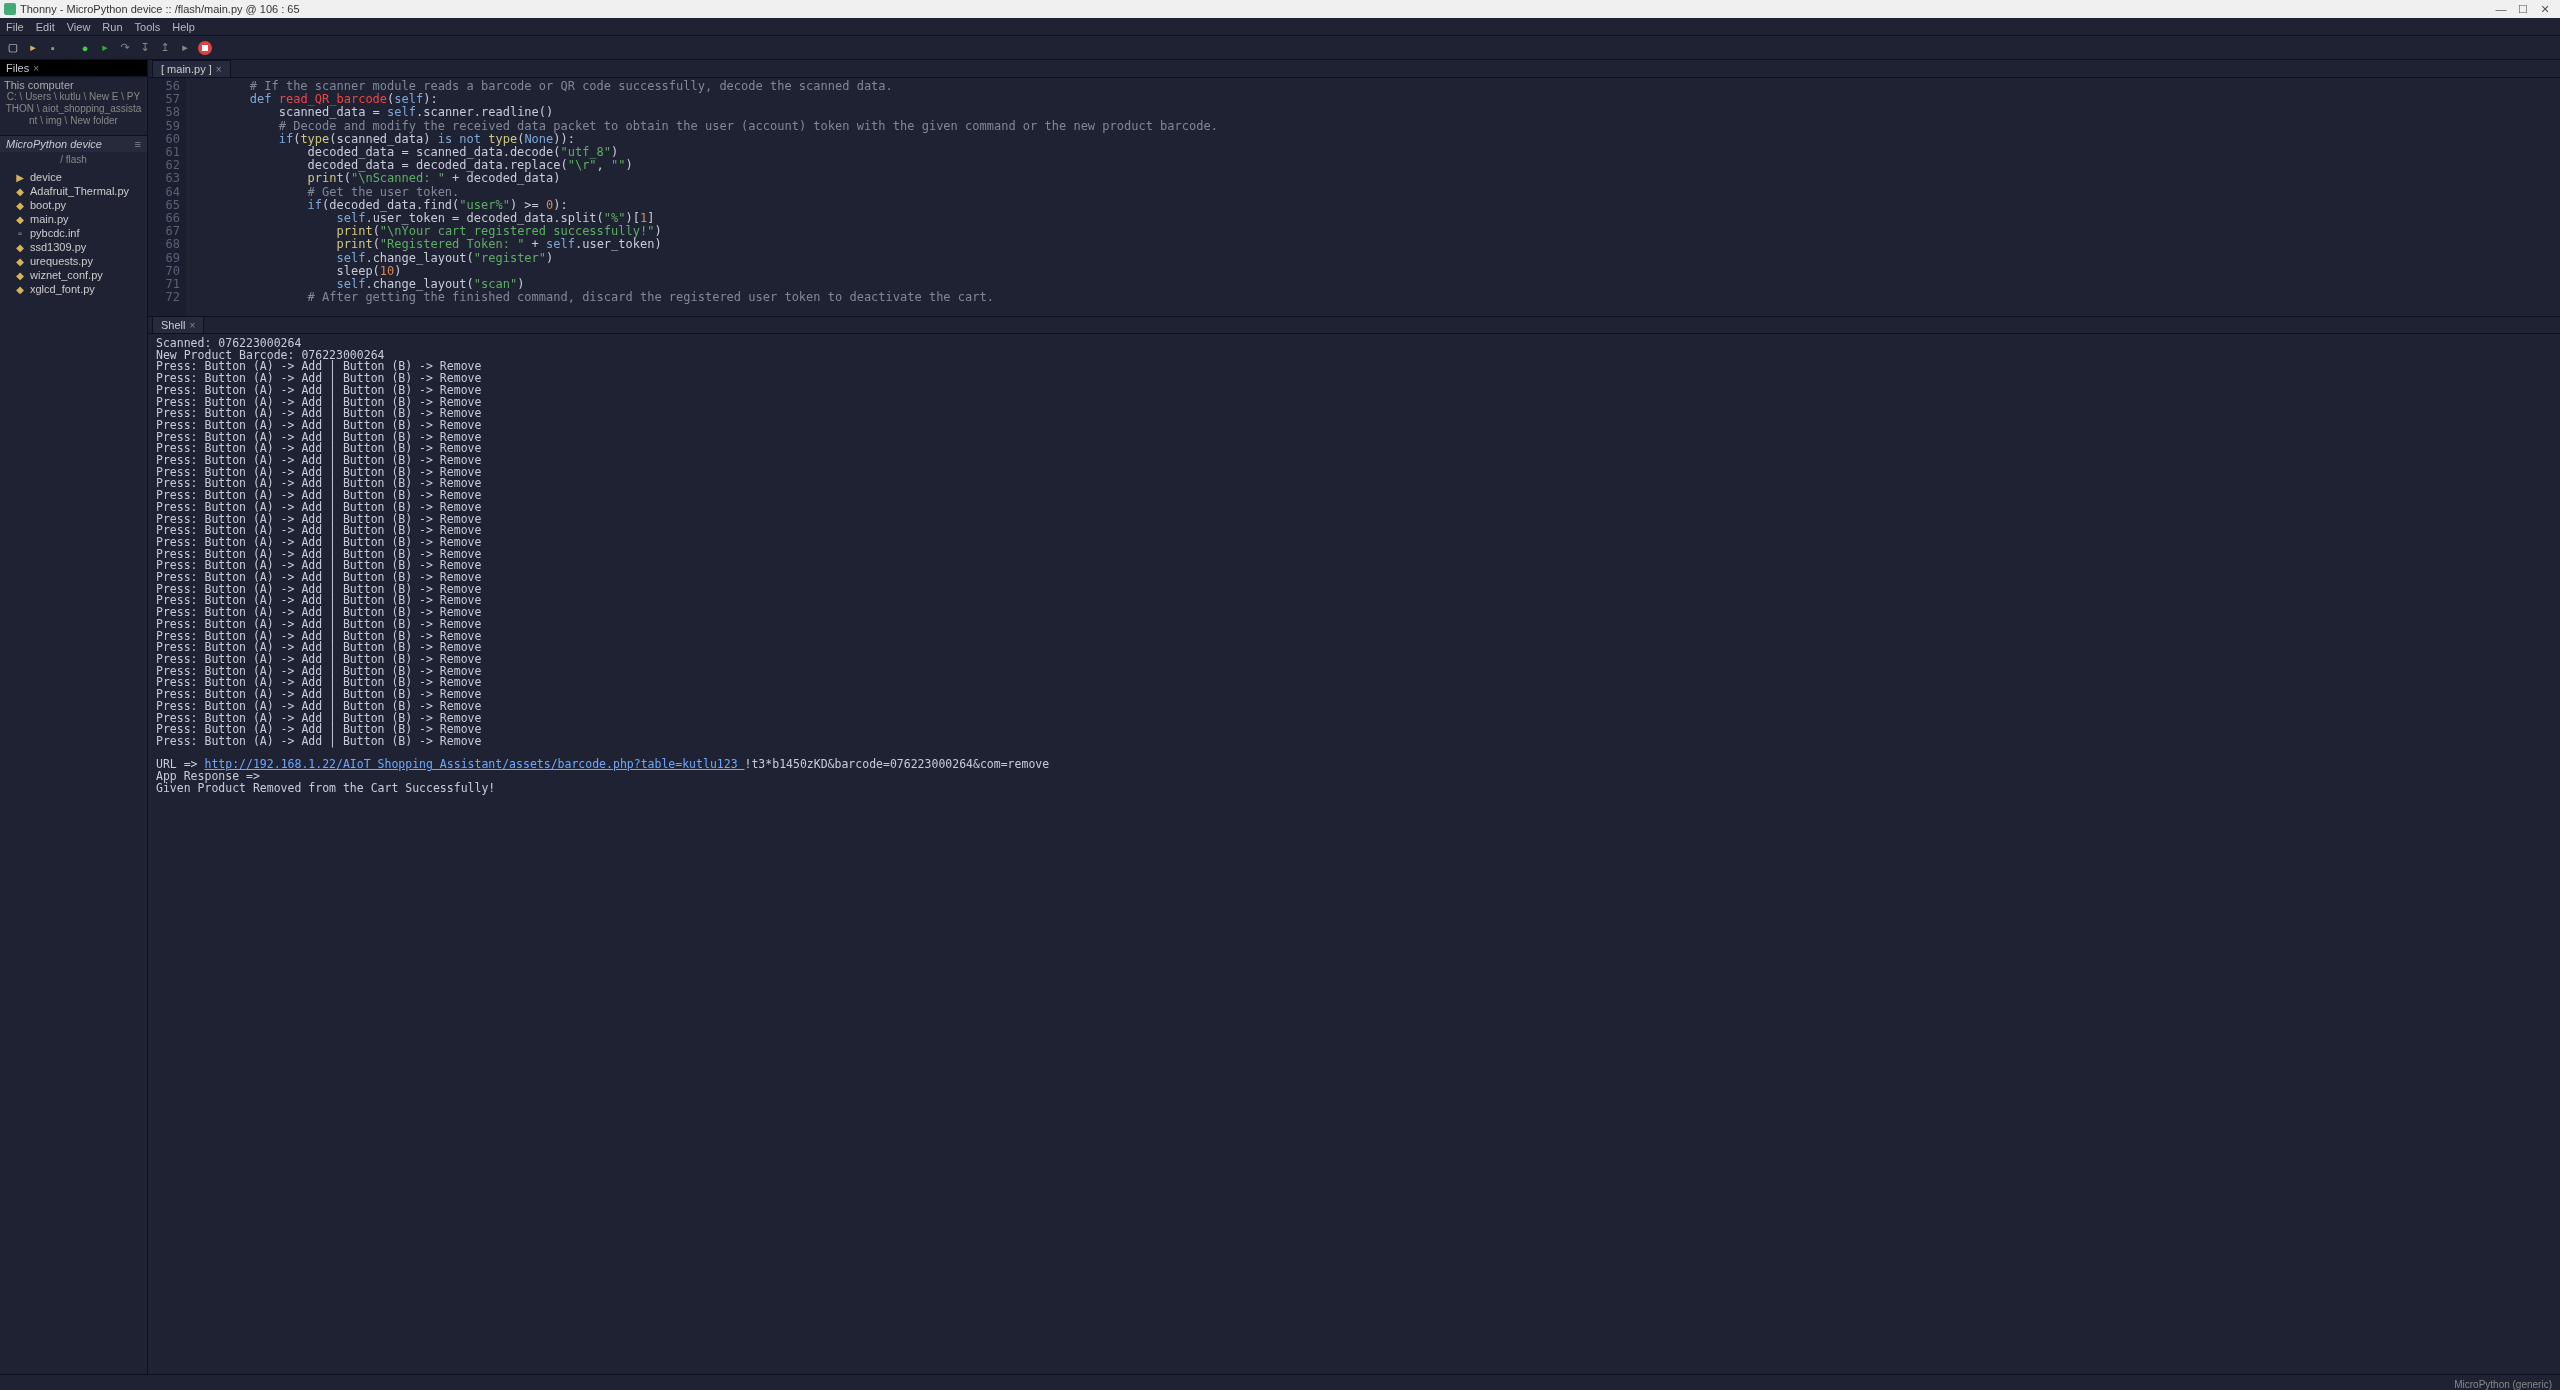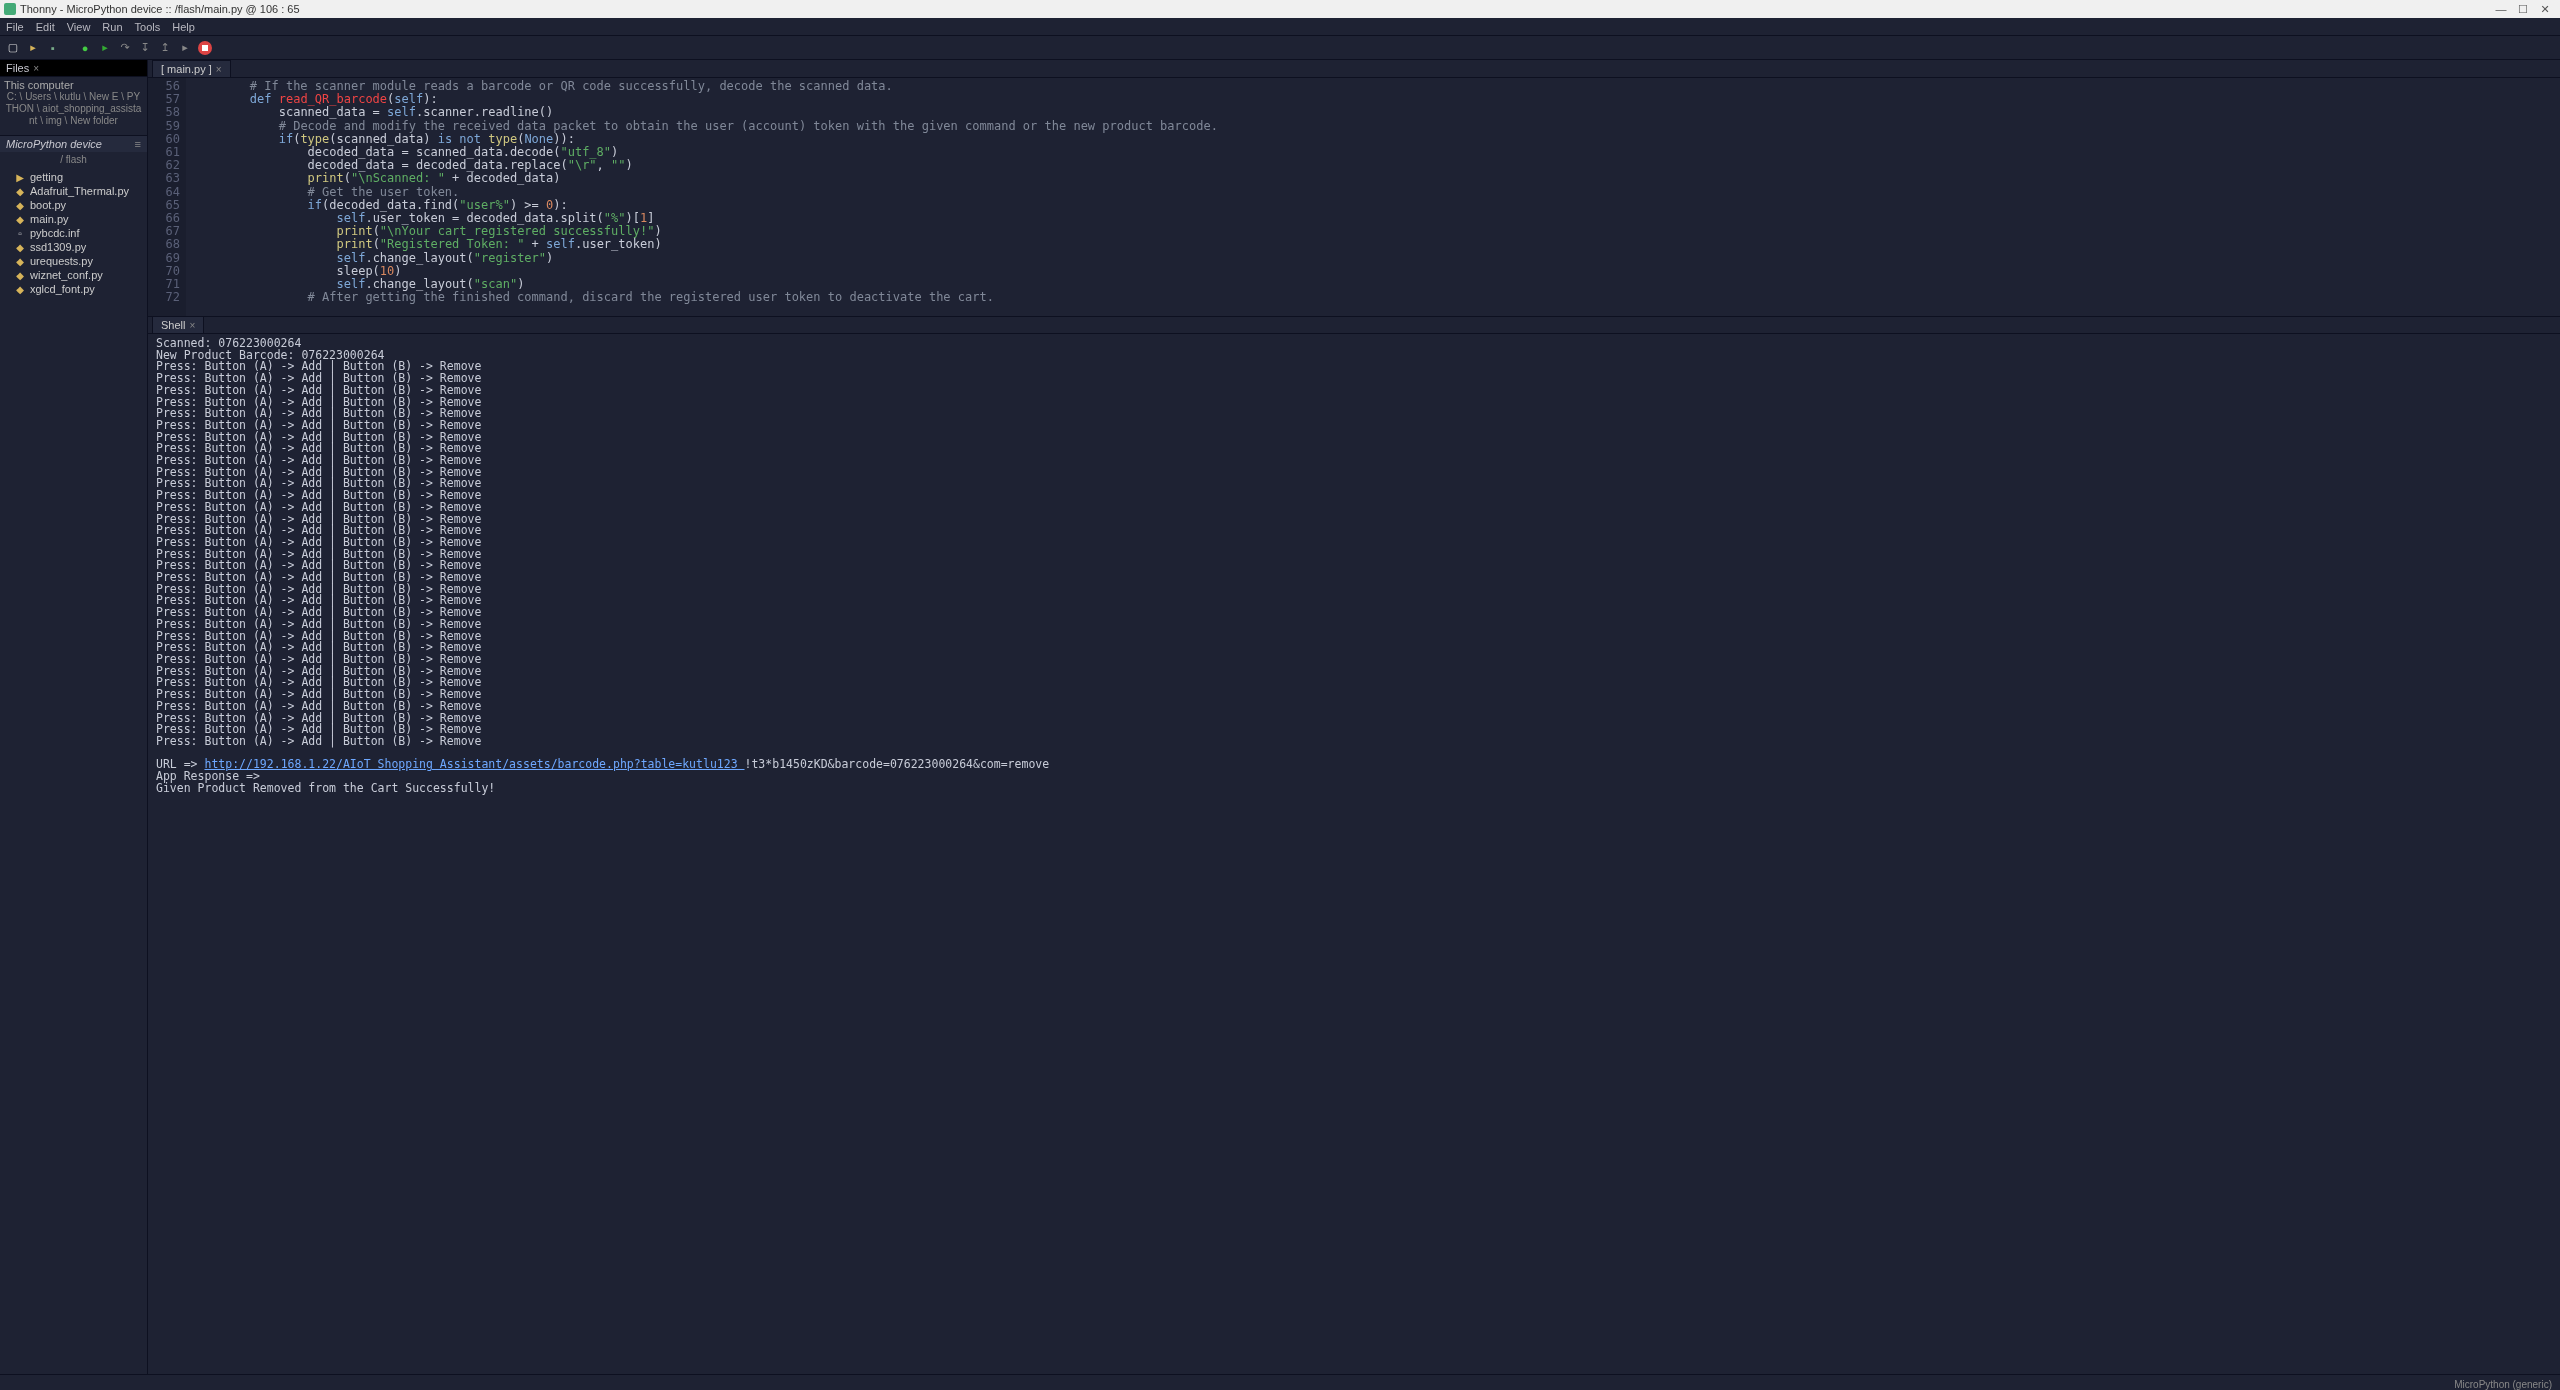--- a/index.html
+++ b/index.html
@@ -154,21 +154,21 @@
       <div class="hdr">
         <span>MicroPython device</span>
         <span class="menu">≡</span>
       </div>
       <div class="panel-body">
         <div class="path">/ flash</div>
       </div>
       <div class="tree" id="device-tree">
           <div class="tree-item folder">
             <span class="ficon folder">▶</span>
-            <span>getting</span>
+            <span>device</span>
           </div>
           <div class="tree-item">
             <span class="ficon py">◆</span>
             <span>Adafruit_Thermal.py</span>
           </div>
           <div class="tree-item">
             <span class="ficon py">◆</span>
             <span>boot.py</span>
           </div>
           <div class="tree-item">

